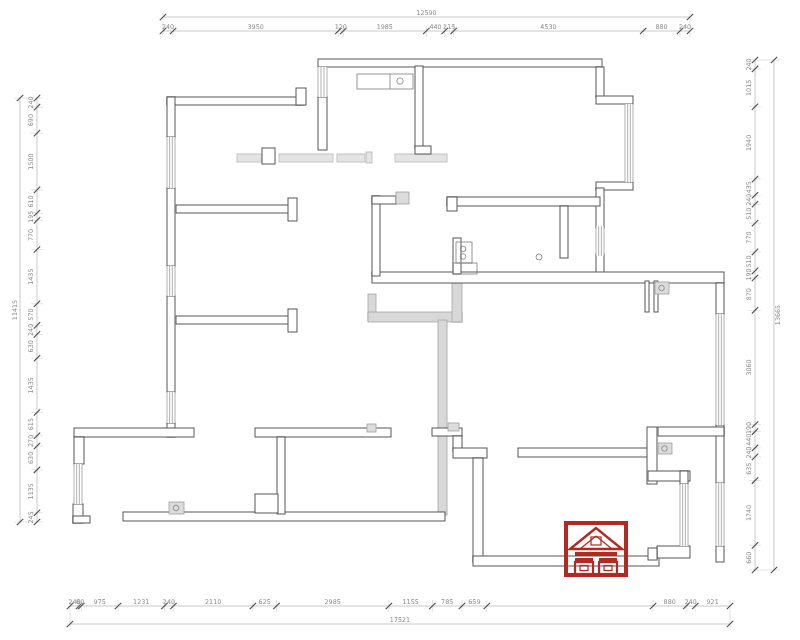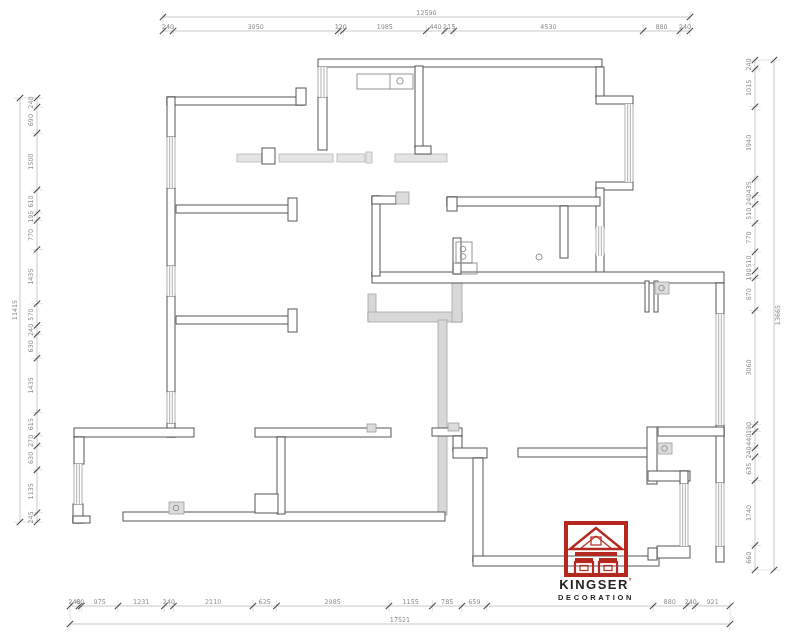--- a/index.html
+++ b/index.html
@@ -398,18 +398,14 @@
           <text x="751" y="439.75155279503105" text-anchor="middle" class="dim" transform="rotate(-90 751 439.75155279503105)">440</text>
           <text x="751" y="452.4223602484472" text-anchor="middle" class="dim" transform="rotate(-90 751 452.4223602484472)">240</text>
           <text x="751" y="468.72670807453414" text-anchor="middle" class="dim" transform="rotate(-90 751 468.72670807453414)">635</text>
           <text x="751" y="512.9813664596273" text-anchor="middle" class="dim" transform="rotate(-90 751 512.9813664596273)">1740</text>
           <text x="751" y="557.7018633540373" text-anchor="middle" class="dim" transform="rotate(-90 751 557.7018633540373)">660</text>
           <text x="780" y="315" text-anchor="middle" class="dim" transform="rotate(-90 780 315)">13665</text>
         </g>
       </g>
   </svg>
 
-  <div class="logo-text">
-    <div class="brand"><span>KINGSER</span><span class="mark">’</span></div>
-    <div class="sub">DECORATION</div>
-  </div>
 
 </div>
 
 </body></html>

